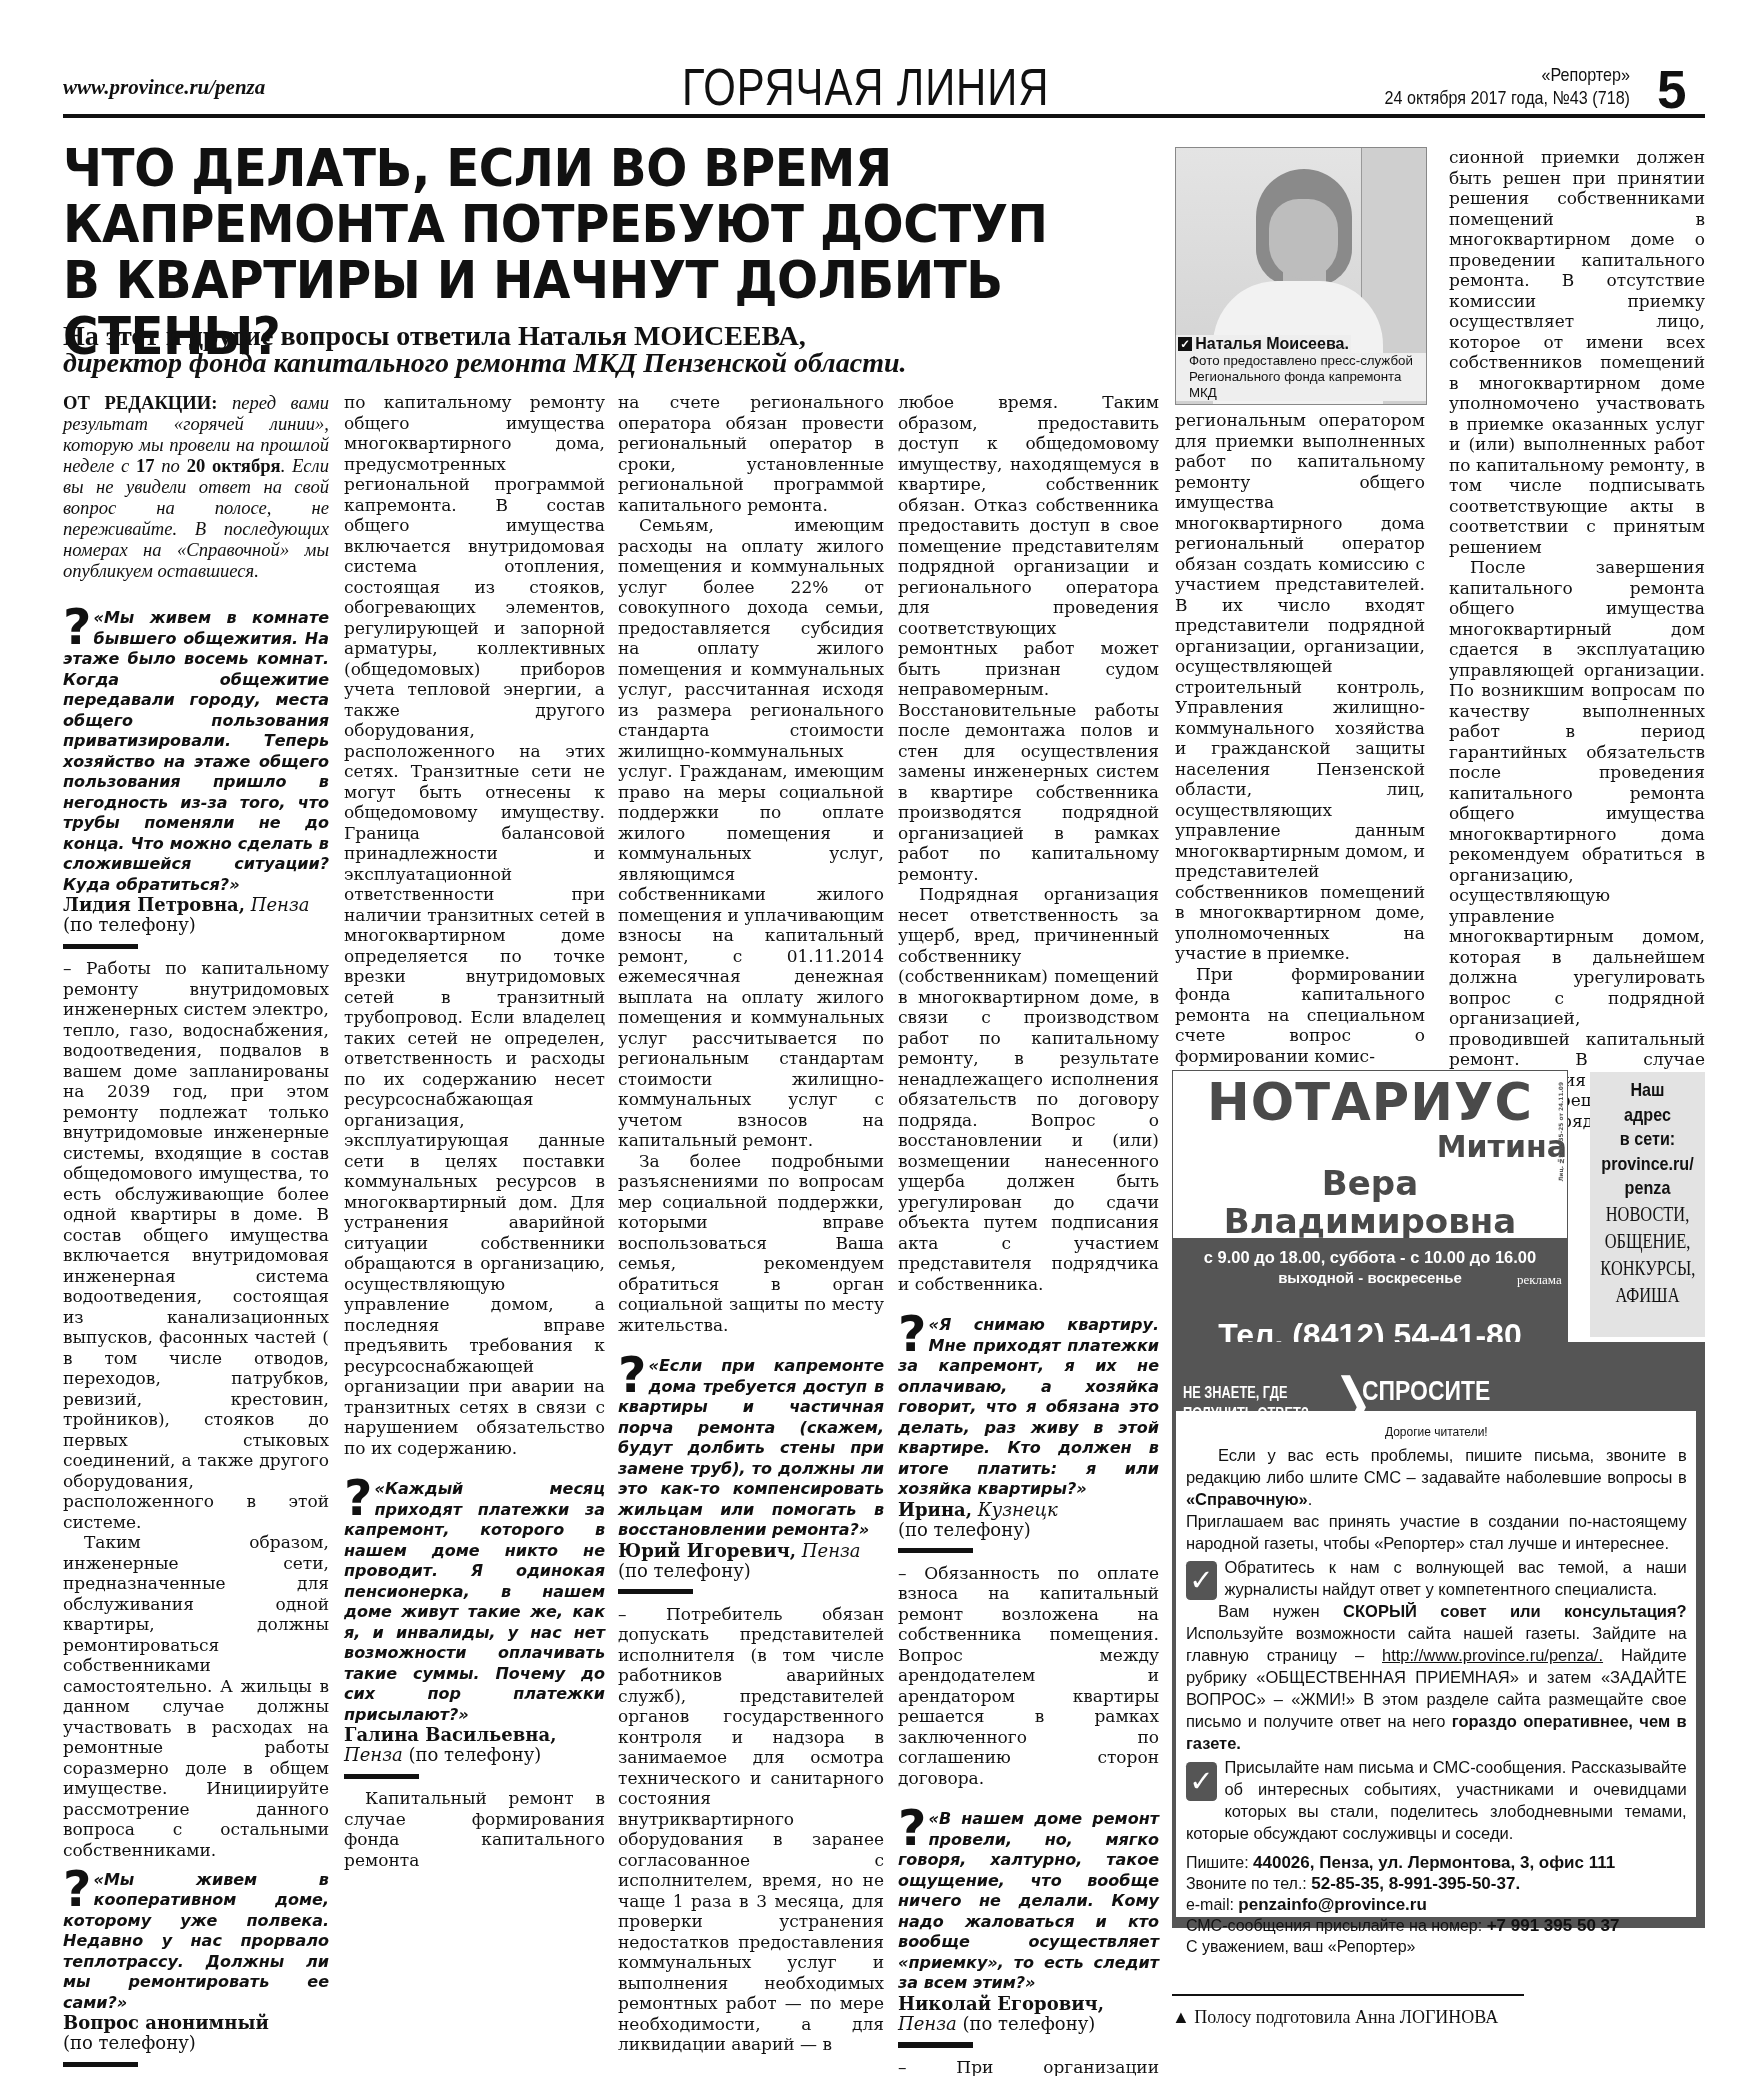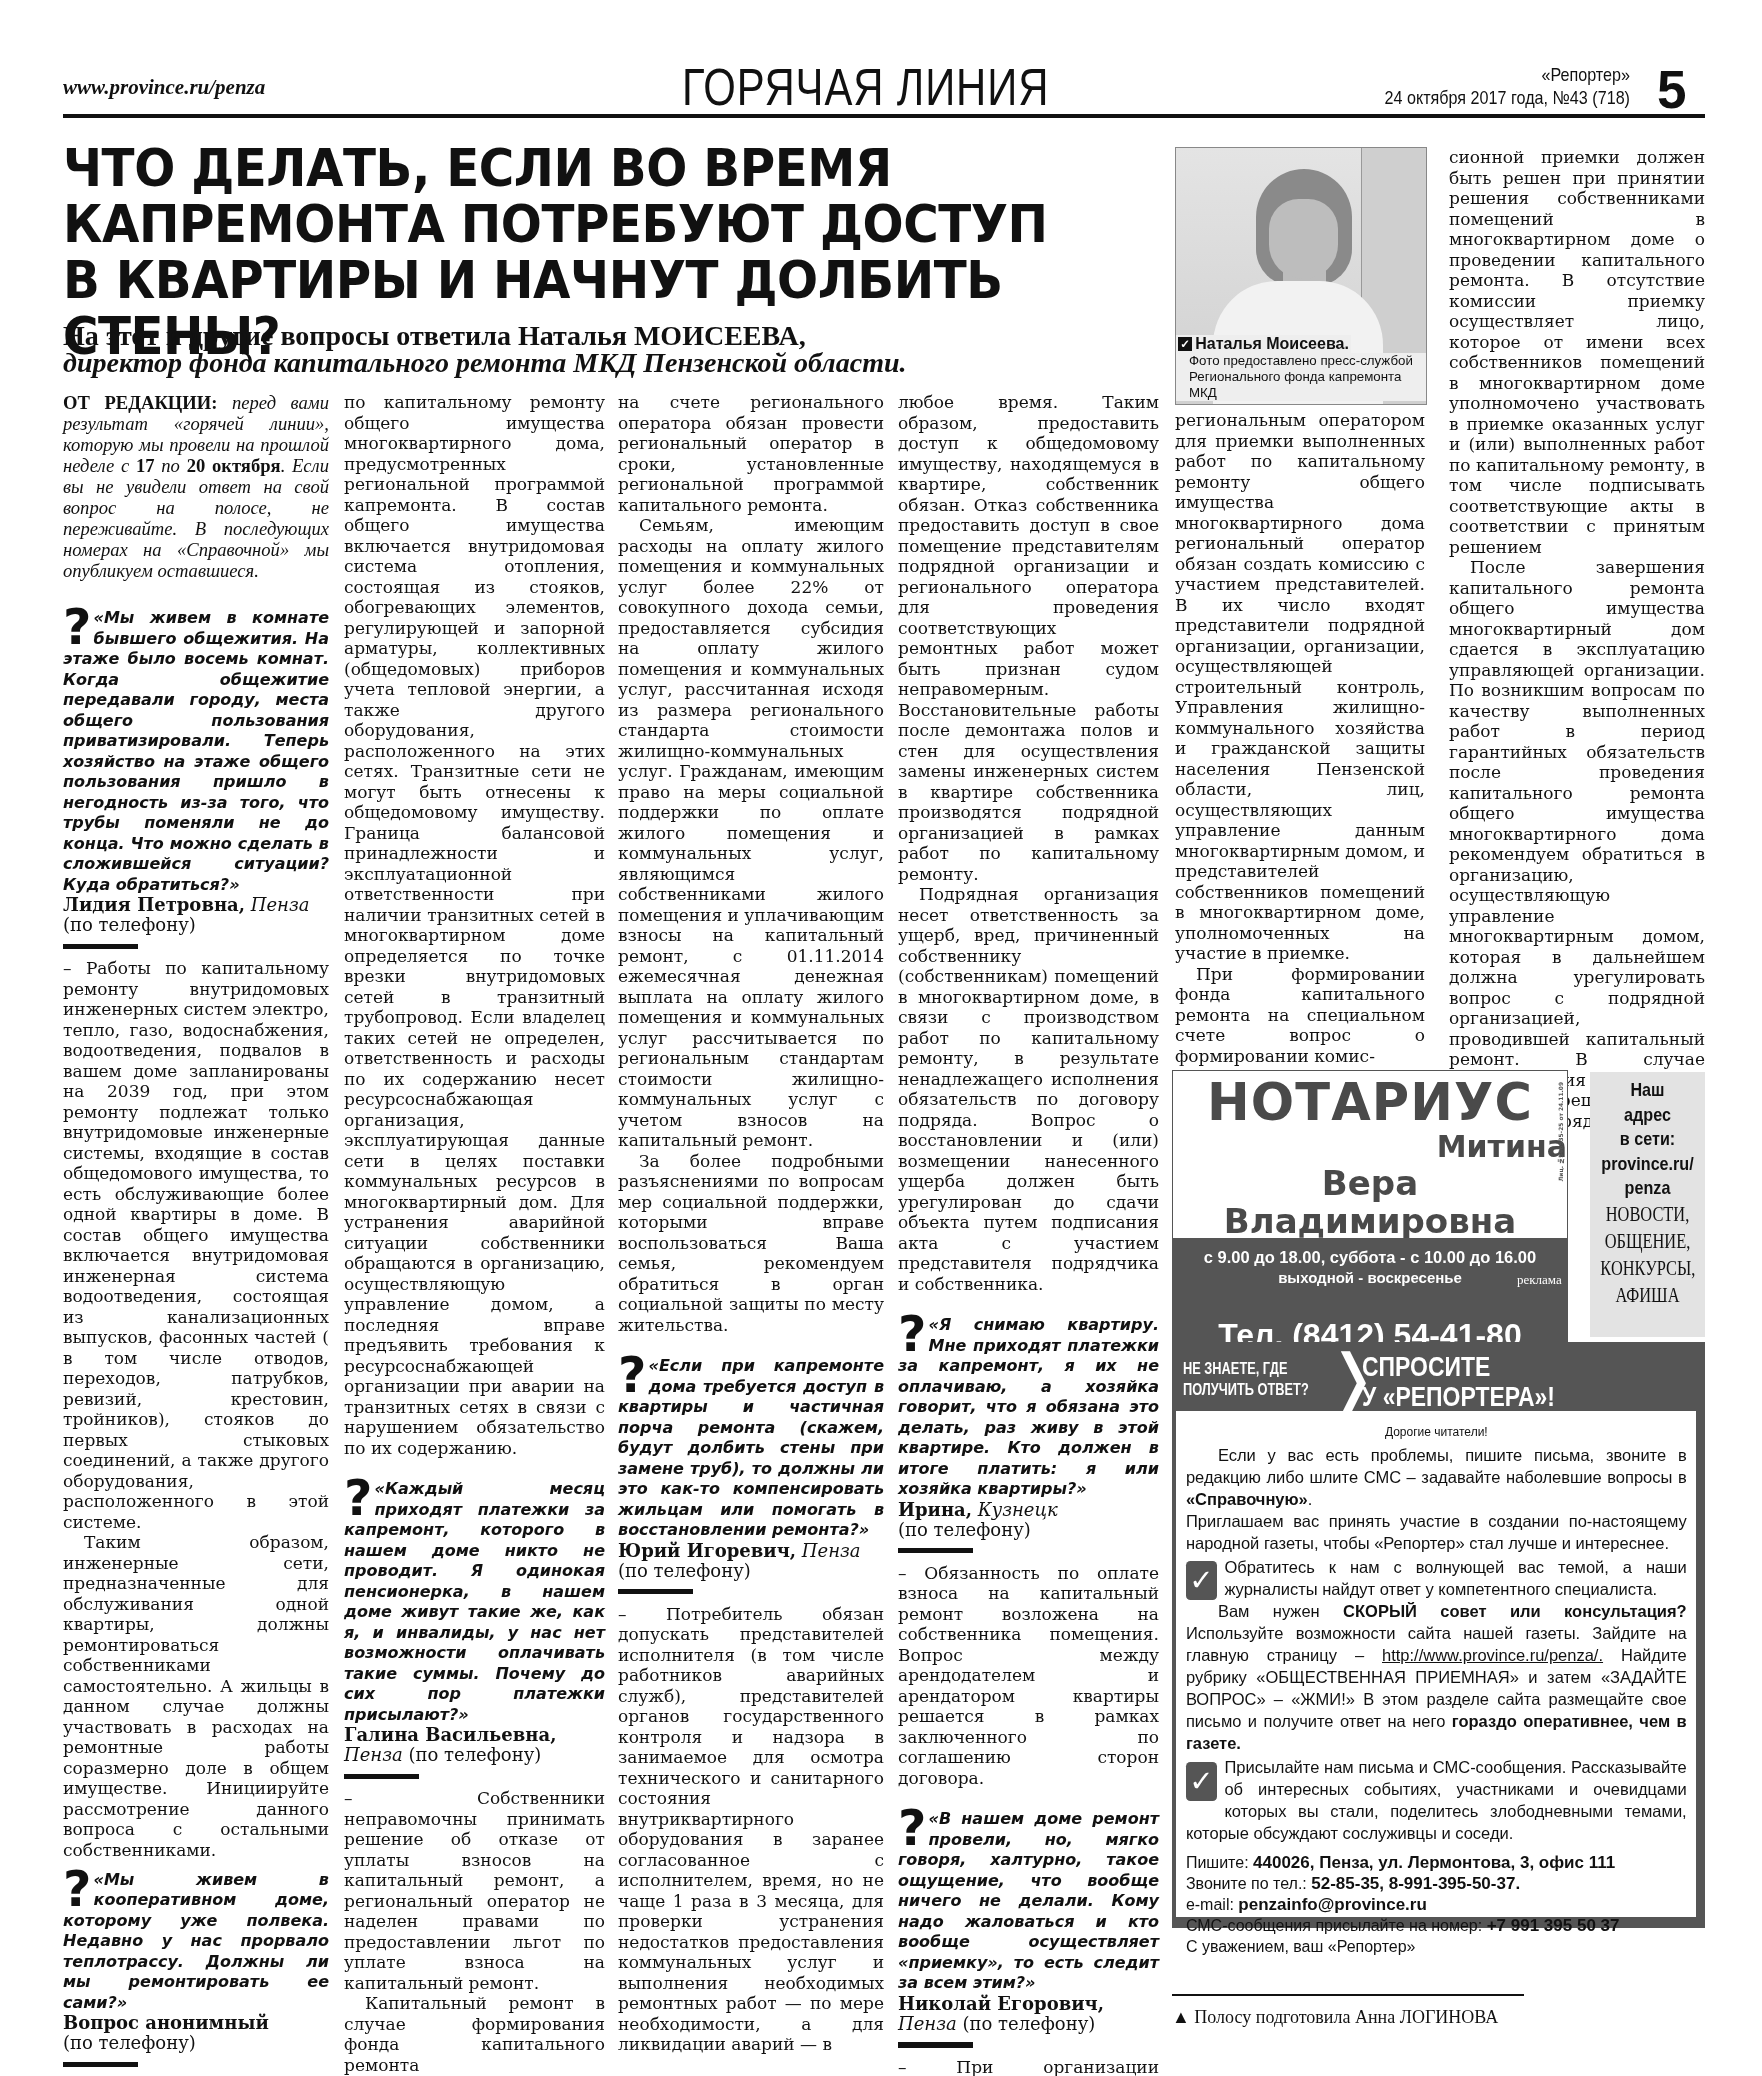--- a/index.html
+++ b/index.html
@@ -44,21 +44,21 @@
   .notary .bot{height:105px;background:#555;color:#fff;text-align:center;font-family:"Liberation Sans",sans-serif;font-weight:bold;position:relative;}
   .notary .hours{font-size:16.5px;line-height:23.4px;padding-top:7.5px;}
   .notary .off{font-size:15px;line-height:17px;}
   .notary .ad{position:absolute;right:5.3px;top:34px;font-family:"Liberation Serif",serif;font-size:13px;font-weight:normal;}
   .notary .tel{font-size:32px;line-height:43px;margin-top:28px;}
   .online{left:1590px;top:1072px;width:115px;height:265px;background:#e3e3e3;text-align:center;font-family:"Liberation Serif",serif;}
   .online .b{font-family:"Liberation Sans",sans-serif;font-weight:bold;font-size:19px;line-height:24.5px;transform:scaleX(0.85);}
   .online .b.first{padding-top:6.4px;}
   .online .r{font-size:20px;line-height:27px;transform:scaleX(0.82);}
   .ask{left:1172px;top:1342px;width:533px;height:586px;background:#555;}
-  .ask .head{height:69px;position:relative;color:#fff;font-family:"Liberation Sans",sans-serif;font-weight:bold;}
+  .ask .head{height:69px;position:relative;color:#fff;font-family:"Liberation Sans",sans-serif;font-weight:bold;margin-top:24px;}
   .ask .h1{position:absolute;left:10.7px;top:16px;font-size:16px;line-height:21px;transform:scaleX(0.8);transform-origin:left top;}
   .ask .chev{position:absolute;left:154px;top:4.3px;font-size:64px;line-height:64px;font-family:"DejaVu Sans",sans-serif;}
   .ask .h2{position:absolute;left:190px;top:9.6px;font-size:27px;line-height:30px;transform:scaleX(0.85);transform-origin:left top;}
   .ask .body{position:absolute;left:4.3px;top:69px;width:520px;height:506px;background:#fff;padding:8.5px 9.6px;box-sizing:border-box;font-family:"Liberation Sans",sans-serif;font-size:16.5px;line-height:22px;}
   .ask .body .ttl{text-align:center;font-weight:normal;font-size:12px;line-height:24.5px;}
   .ask .body p{margin:0;text-align:justify;}
   .ask .body p.ind{text-indent:32px;}
   .ask .cb{float:left;width:31px;height:39px;background:#555;color:#fff;border-radius:4.3px;font-size:29px;line-height:39px;text-align:center;margin:5.3px 7.5px 0 0;}
   .ask .contact{margin-top:7.5px;font-size:16px;line-height:21px;}
   .ask .contact b{font-size:17px;}
@@ -104,21 +104,20 @@
 </div>
 
 <div class="col" style="left:344px;top:392px;width:261px;">
   <p class="noind">по капитальному ремонту общего имущества многоквартирного дома, предусмотренных региональной программой капремонта. В состав общего имущества включается внутридомовая система отопления, состоящая из стояков, обогревающих элементов, регулирующей и запорной арматуры, коллективных (общедомовых) приборов учета тепловой энергии, а также другого оборудования, расположенного на этих сетях. Транзитные сети не могут быть отнесены к общедомовому имуществу. Граница балансовой принадлежности и эксплуатационной ответственности при наличии транзитных сетей в многоквартирном доме определяется по точке врезки внутридомовых сетей в транзитный трубопровод. Если владелец таких сетей не определен, ответственность и расходы по их содержанию несет ресурсоснабжающая организация, эксплуатирующая данные сети в целях поставки коммунальных ресурсов в многоквартирный дом. Для устранения аварийной ситуации собственники обращаются в организацию, осуществляющую управление домом, а последняя вправе предъявить требования к ресурсоснабжающей организации при аварии на транзитных сетях в связи с нарушением обязательство по их содержанию.</p>
   <div class="q" style="margin-top:21px;">
     <span class="qm">?</span><span>«Каждый месяц приходят платежки за капремонт, которого в нашем доме никто не проводит. Я одинокая пенсионерка, в нашем доме живут такие же, как я, и инвалиды, у нас нет возможности оплачивать такие суммы. Почему до сих пор платежки присылают?»</span>
   </div>
   <div class="sig"><span class="sig-name">Галина Васильевна,</span></div>
   <div class="sig"><span class="sig-city">Пенза</span> <span>(по телефону)</span></div>
   <div class="qrule"></div>
-  <p class="noind">– Собственники неправомочны принимать решение об отказе от уплаты взносов на капитальный ремонт, а региональный оператор не наделен правами по предоставлении льгот по уплате взноса на капитальный ремонт.</p>
   <p>Капитальный ремонт в случае формирования фонда капитального ремонта</p>
 </div>
 
 <div class="col" style="left:618px;top:392px;width:266px;">
   <p class="noind">на счете регионального оператора обязан провести региональный оператор в сроки, установленные региональной программой капитального ремонта.</p>
   <p>Семьям, имеющим расходы на оплату жилого помещения и коммунальных услуг более 22% от совокупного дохода семьи, предоставляется субсидия на оплату жилого помещения и коммунальных услуг, рассчитанная исходя из размера регионального стандарта стоимости жилищно-коммунальных услуг. Гражданам, имеющим право на меры социальной поддержки по оплате жилого помещения и коммунальных услуг, являющимся собственниками жилого помещения и уплачивающим взносы на капитальный ремонт, с 01.11.2014 ежемесячная денежная выплата на оплату жилого помещения и коммунальных услуг рассчитывается по региональным стандартам стоимости жилищно-коммунальных услуг с учетом взносов на капитальный ремонт.</p>
   <p>За более подробными разъяснениями по вопросам мер социальной поддержки, которыми вправе воспользоваться Ваша семья, рекомендуем обратиться в орган социальной защиты по месту жительства.</p>
   <div class="q" style="margin-top:21px;">
     <span class="qm">?</span><span>«Если при капремонте дома требуется доступ в квартиры и частичная порча ремонта (скажем, будут долбить стены при замене труб), то должны ли это как-то компенсировать жильцам или помогать в восстановлении ремонта?»</span>
   </div>

